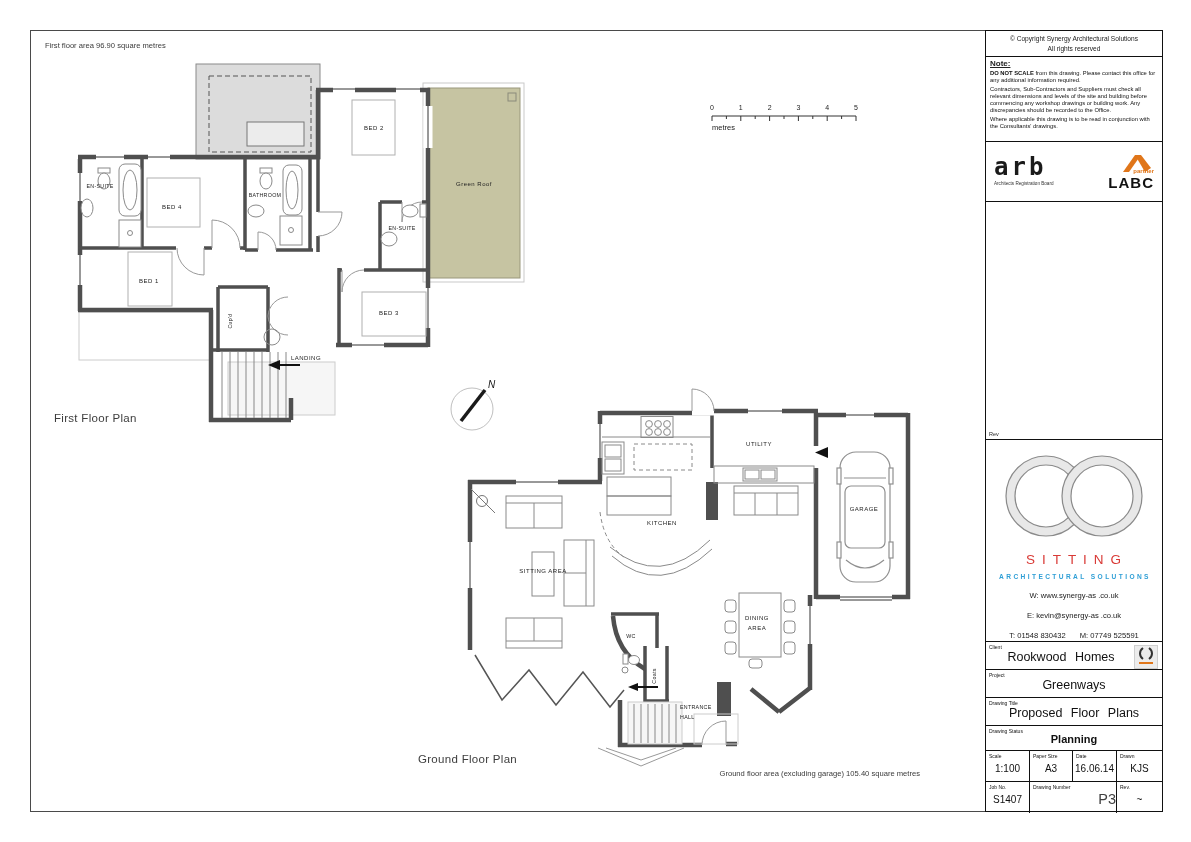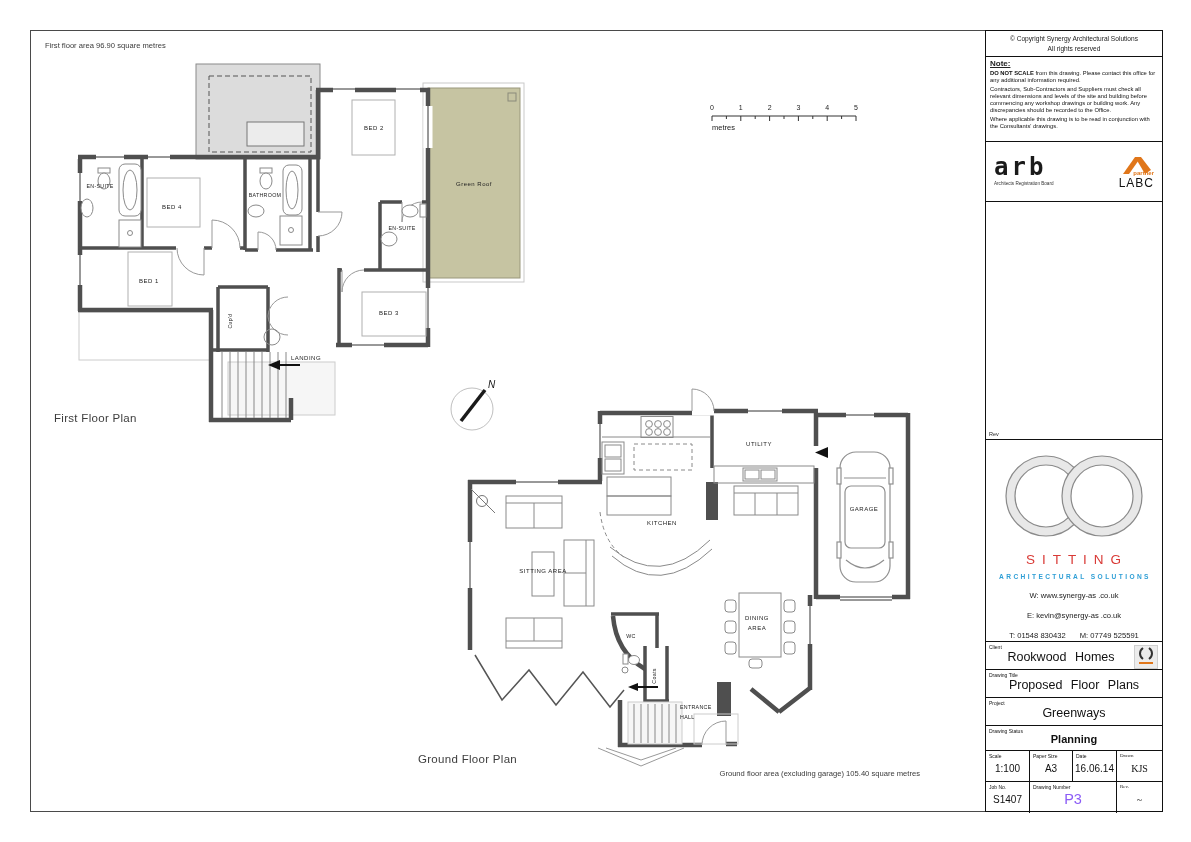--- a/index.html
+++ b/index.html
@@ -24,41 +24,41 @@
   .tb-copy{height:26px;text-align:center;font-size:6.6px;padding-top:3px;line-height:1.5;}
   .tb-note{height:85px;padding:2px 4px;}
   .tb-note .nh{font-size:8px;font-weight:bold;text-decoration:underline;margin-bottom:2px;}
   .tb-note p{margin:0 0 2px 0;font-size:5.8px;line-height:1.22;color:#111;}
   .tb-logos{height:60px;display:flex;align-items:center;justify-content:space-between;padding:0 8px;}
   .arb-word{font-size:24px;font-weight:800;letter-spacing:3px;color:#1a1a1a;line-height:.9;
     font-family:"DejaVu Sans Mono", monospace;}
   .arb-cap{font-size:4.6px;color:#333;margin-top:2px;}
   .labc{display:flex;flex-direction:column;align-items:flex-end;}
   .labc-partner{font-size:6px;color:#e0761a;font-weight:bold;margin-top:-6px;}
-  .labc-word{font-size:12px;font-weight:400;letter-spacing:1px;color:#111;}
+  .labc-word{font-size:15px;font-weight:700;letter-spacing:1px;color:#111;}
   .tb-revspace{height:238px;}
   .tb-revspace span{position:absolute;left:3px;bottom:2px;font-size:5.5px;color:#222;}
   .tb-brand{height:202px;display:flex;flex-direction:column;align-items:center;padding-top:8px;}
   .brand-name{font-size:13.5px;letter-spacing:7px;color:#d93a36;margin:8px 0 0 6px;}
   .brand-tagline{font-size:6.6px;letter-spacing:2.4px;color:#2f9fd6;font-weight:bold;margin:6px 0 0 2px;}
   .brand-line{font-size:7.6px;color:#1a1a1a;margin-top:11px;}
   .brand-phone{display:flex;gap:14px;}
   .tb-label{position:absolute;left:3px;top:2px;font-size:5px;color:#111;}
   .tb-client{height:28px;} .tb-project{height:28px;} .tb-dtitle{height:28px;} .tb-status{height:25px;}
   .tb-value{text-align:center;font-size:12.5px;color:#111;padding-top:8px;word-spacing:5px;}
   .tb-status .tb-value{font-size:11px;padding-top:7px;font-weight:bold;}
   .client-logo{position:absolute;right:4px;top:3px;width:22px;height:22px;background:#ececec;
     border:1px solid #cfcfcf;display:flex;flex-direction:column;align-items:center;}
   .client-logo .bar{width:14px;height:2px;background:#e0761a;margin-top:1px;}
   .tb-row{display:flex;flex:0 0 auto;}
   .tb-cell{position:relative;border-right:1px solid #111;border-bottom:1px solid #111;
     box-sizing:border-box;height:31px;}
-  .tb-cell:last-child{border-right:none;font-family:Liberation Serif, serif;}
+  .tb-cell:last-child{border-right:none;}
   .tb-cell .cv{text-align:center;font-size:10px;padding-top:12px;color:#111;}
-  .tb-cell .cv-big{text-align:center;font-size:14.5px;padding-top:9px;color:#8b5cf6;}
+  .tb-cell .cv-big{text-align:right;font-size:14.5px;padding-top:9px;color:#404040;}
   .c1{width:44px;} .c2{width:43px;} .c3{width:44px;} .c4{flex:1;}
   .d1{width:44px;} .d2{width:87px;} .d3{flex:1;}
   .tb-row:last-child .tb-cell{border-bottom:none;}
 </style>
 </head>
 <body>
 
 <div id="page">
   <div id="sheet-border"></div>
 
@@ -408,28 +408,28 @@
       <div class="tb-value" style="padding-right:26px">Rookwood Homes</div>
       <div class="client-logo">
         <svg width="18" height="15" viewBox="0 0 18 15">
           <path d="M6 2 C2 5 2 10 6 13" stroke="#333" stroke-width="2" fill="none"></path>
           <path d="M12 2 C16 5 16 10 12 13" stroke="#333" stroke-width="2" fill="none"></path>
         </svg>
         <div class="bar"></div>
       </div>
     </div>
 
+    <div class="tb-box tb-project">
+      <span class="tb-label">Project</span>
+      <div class="tb-value">Greenways</div>
+    </div>
+
     <div class="tb-box tb-dtitle">
       <span class="tb-label">Drawing Title</span>
       <div class="tb-value">Proposed Floor Plans</div>
-    </div>
-
-    <div class="tb-box tb-project">
-      <span class="tb-label">Project</span>
-      <div class="tb-value">Greenways</div>
     </div>
 
     <div class="tb-box tb-status">
       <span class="tb-label">Drawing Status</span>
       <div class="tb-value">Planning</div>
     </div>
 
     <div class="tb-row">
       <div class="tb-cell c1">
         <span class="tb-label">Scale</span>

